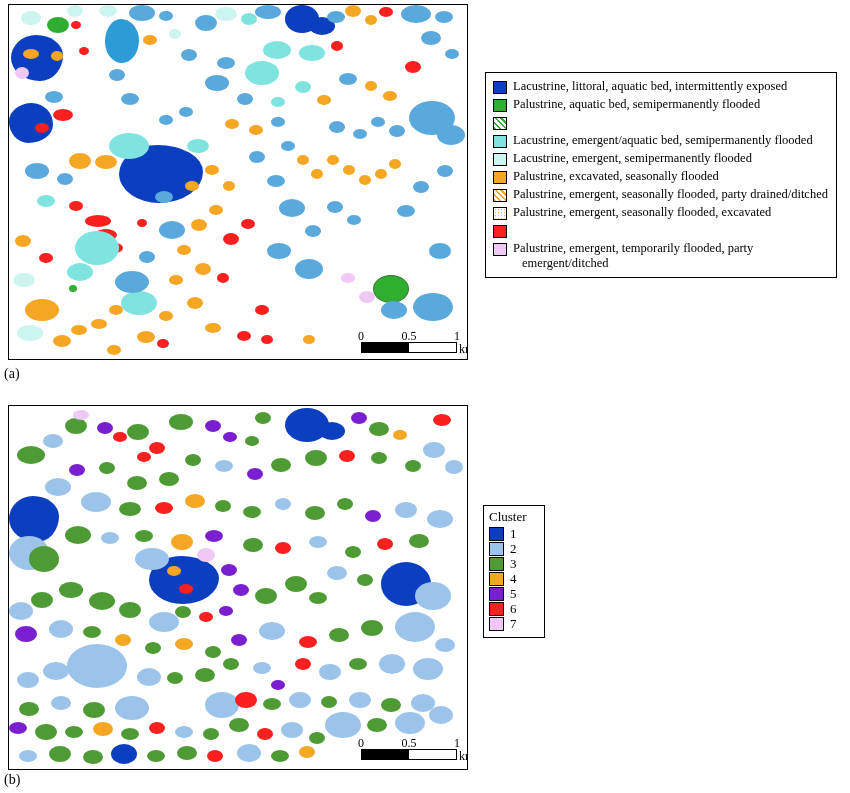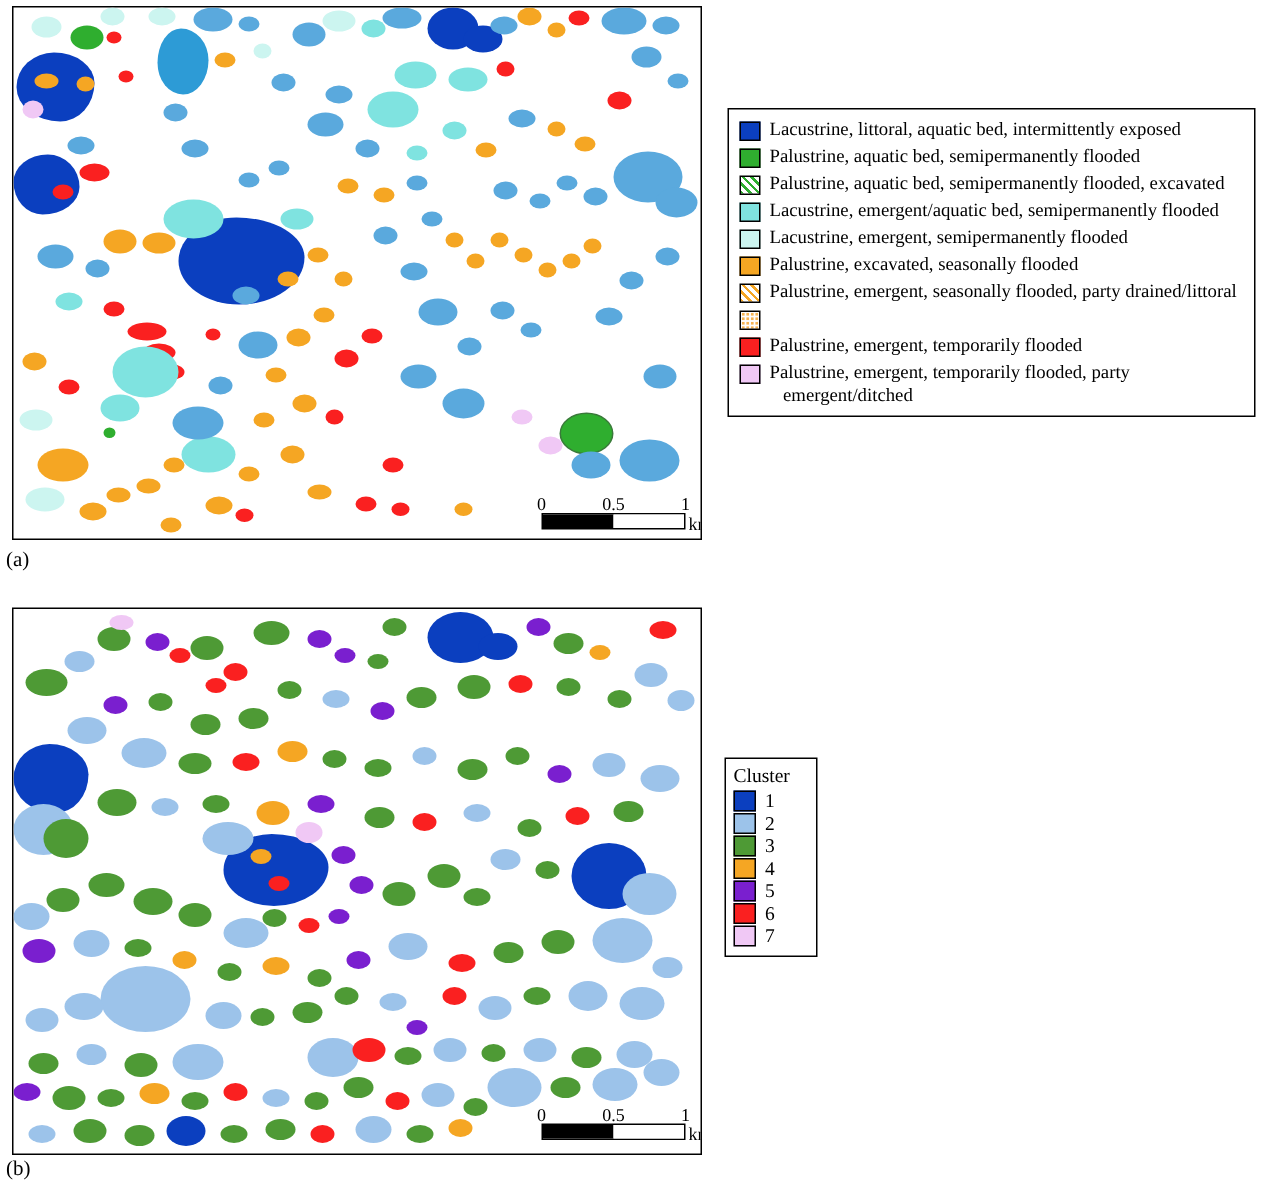--- a/index.html
+++ b/index.html
@@ -334,44 +334,43 @@
     <div class="row">
       <div class="swatch" style="background: rgb(11, 63, 191);"></div>
       <div class="txt">Lacustrine, littoral, aquatic bed, intermittently exposed</div>
     </div>
     <div class="row">
       <div class="swatch" style="background: rgb(47, 174, 47);"></div>
       <div class="txt">Palustrine, aquatic bed, semipermanently flooded</div>
     </div>
     <div class="row">
       <div class="swatch hatch-green"></div>
-      <div class="txt">Palustrine, aquatic bed, semipermanently flooded, excavated</div>
     </div>
     <div class="row">
       <div class="swatch" style="background: rgb(127, 227, 224);"></div>
       <div class="txt">Lacustrine, emergent/aquatic bed, semipermanently flooded</div>
     </div>
     <div class="row">
       <div class="swatch" style="background: rgb(204, 245, 240);"></div>
       <div class="txt">Lacustrine, emergent, semipermanently flooded</div>
     </div>
     <div class="row">
       <div class="swatch" style="background: rgb(245, 166, 35);"></div>
       <div class="txt">Palustrine, excavated, seasonally flooded</div>
     </div>
     <div class="row">
       <div class="swatch hatch-orange"></div>
-      <div class="txt">Palustrine, emergent, seasonally flooded, party drained/littoral</div>
+      <div class="txt">Palustrine, emergent, seasonally flooded, party drained/ditched</div>
     </div>
     <div class="row">
       <div class="swatch dots-orange"></div>
+      <div class="txt">Palustrine, emergent, seasonally flooded, excavated</div>
     </div>
     <div class="row">
       <div class="swatch" style="background: rgb(250, 32, 32);"></div>
-      <div class="txt">Palustrine, emergent, temporarily flooded</div>
     </div>
     <div class="row">
       <div class="swatch" style="background: rgb(240, 200, 245);"></div>
       <div class="txt">Palustrine, emergent, temporarily flooded, party<span class="ind">emergent/ditched</span></div>
     </div>
   </div>
 
 <div id="panel-b">
   <div class="map-frame">
     <div id="map-b-shapes">

